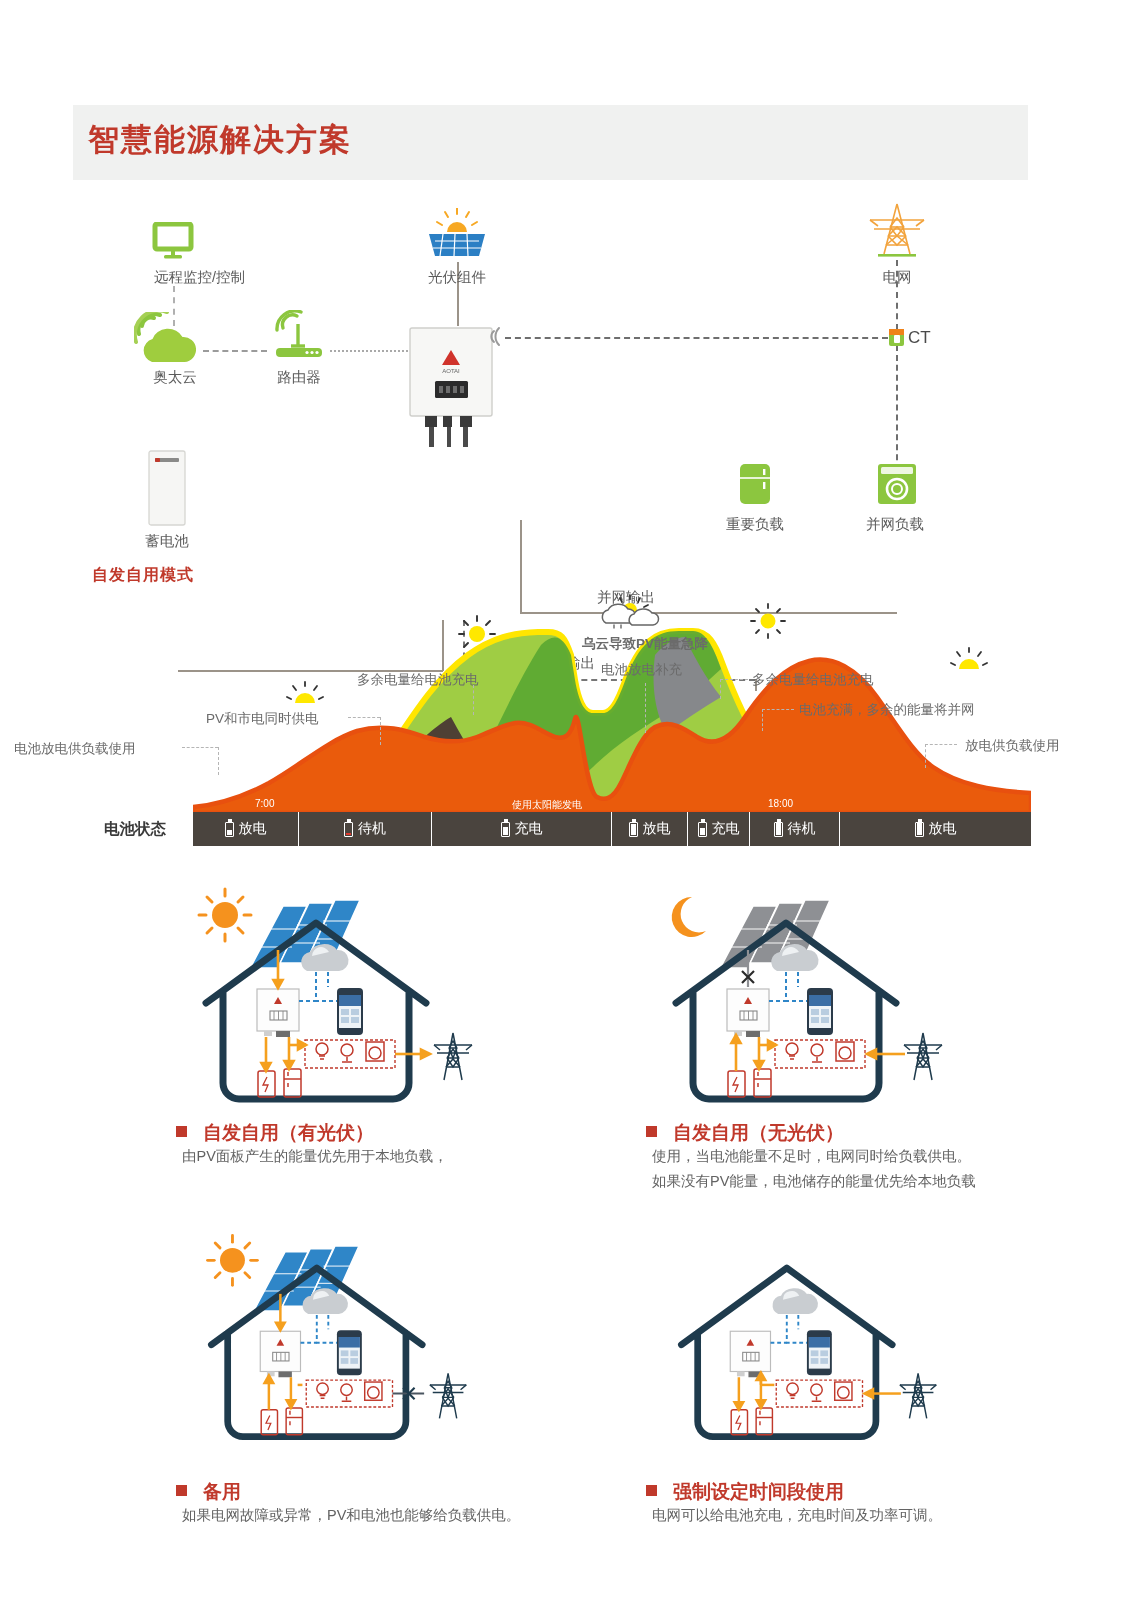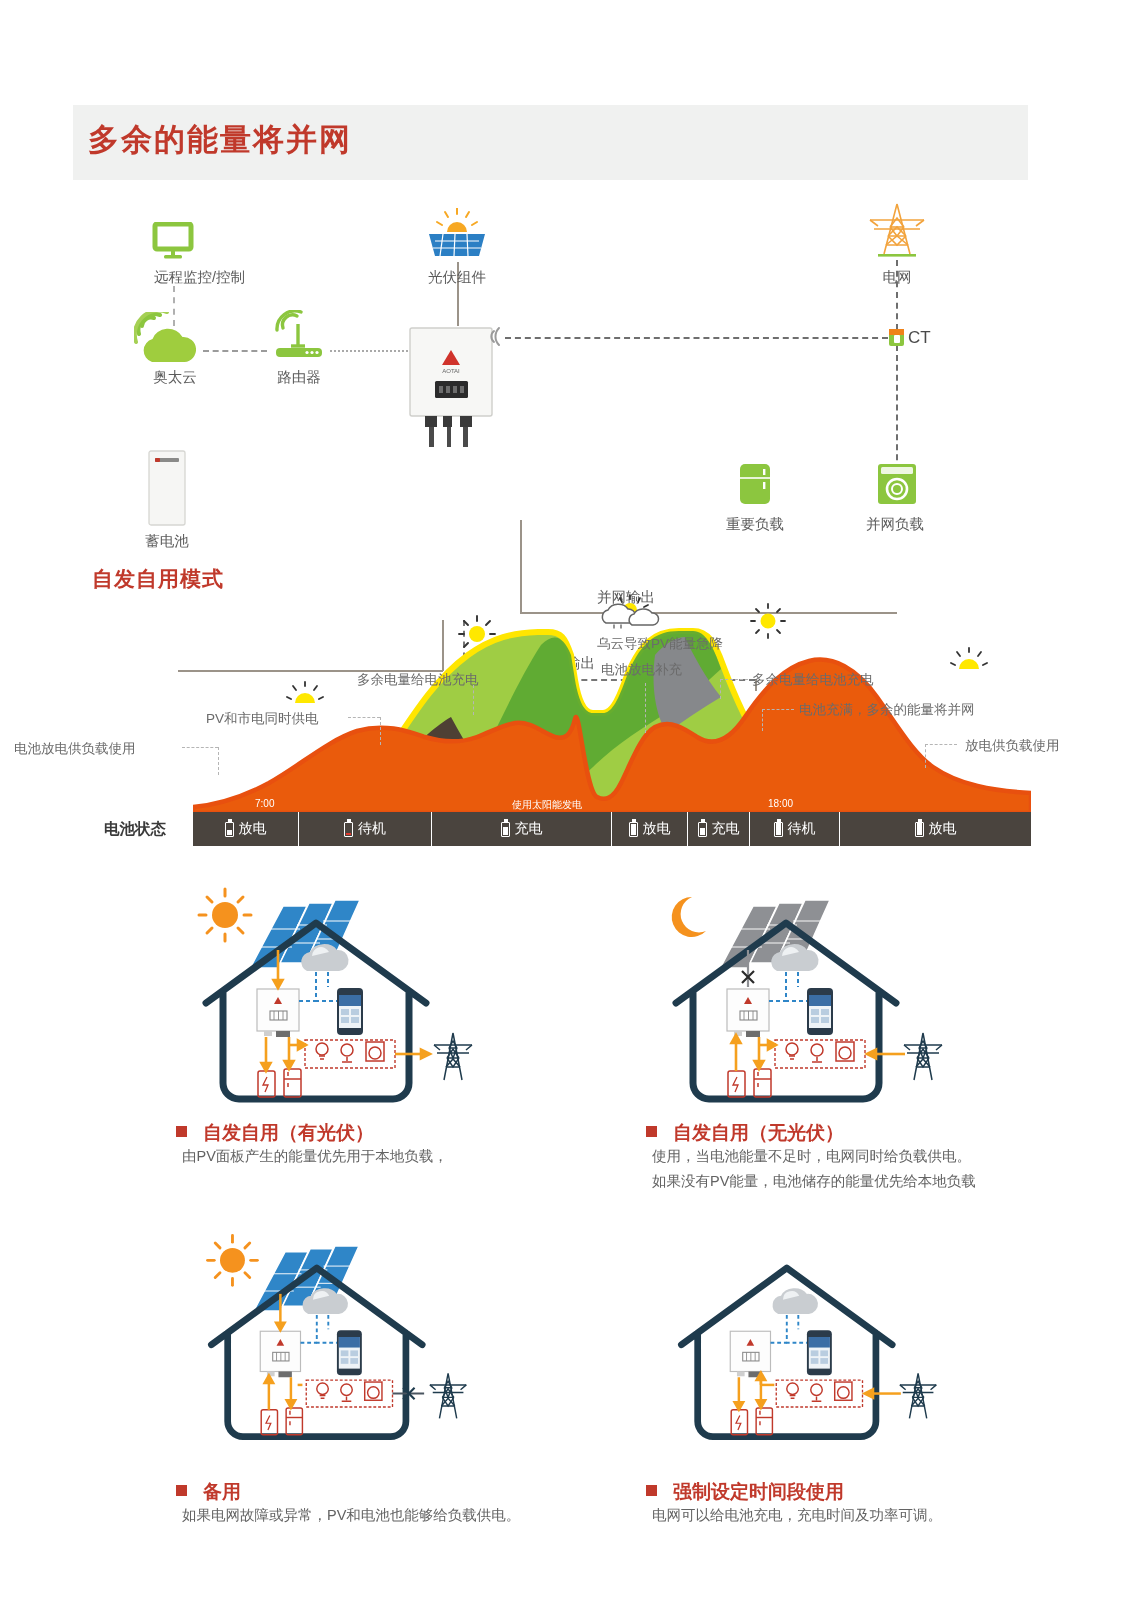--- a/index.html
+++ b/index.html
@@ -42,21 +42,21 @@
     position:absolute; height:0; border-top:2px dashed #7f7f7f;
   }
   .dash-v {
     position:absolute; width:0; border-left:2px dashed #7f7f7f;
   }
   .dot-h { position:absolute; height:0; border-top:2px dotted #9b9389; }
 
   
   .mode-title {
     position:absolute; left:92px; top:565px;
-    font-size:21px; font-weight:bold; color:#c0392b; letter-spacing:1px;
+    font-size:16px; font-weight:bold; color:#c0392b; letter-spacing:1px;
   }
   .chart-wrap { position:absolute; left:0; top:585px; width:1131px; height:270px; }
   .ann {
     position:absolute; font-size:13.5px; color:#6b6b6b; white-space:nowrap;
   }
   .leader-v { position:absolute; width:0; border-left:1.6px dashed #b5b5b5; }
   .leader-h { position:absolute; height:0; border-top:1.6px dashed #b5b5b5; }
 
   .statusbar {
     position:absolute; left:193px; top:812px; width:838px; height:34px;
@@ -99,21 +99,21 @@
     position:absolute; font-size:14.5px; color:#636363; line-height:25px;margin-left:32px;
   }
   svg { display:block; }
 </style>
 </head>
 <body>
 
 <div class="page">
 
   <div class="banner"></div>
-  <div class="banner-title">多余的能量将并网</div>
+  <div class="banner-title">智慧能源解决方案</div>
 
   <div class="sysdiagram">
 
     <div class="dash-v" style="left:173px; top:96px; height:40px; border-color:#b0b0b0;"></div>
 
     <div class="dash-h" style="left:203px; top:160px; width:64px; border-color:#9b9b9b;"></div>
 
     <div class="dot-h" style="left:330px; top:160px; width:78px; border-color:#a9a9a9;"></div>
 
     <div class="ln ln-v" style="left:457px; top:72px; height:64px;"></div>
@@ -344,21 +344,21 @@
     <div class="leader-h" style="left:182px; top:162px; width:36px;"></div>
     <div class="leader-v" style="left:218px; top:162px; height:28px;"></div>
 
     <div class="ann" style="left:206px; top:125px;">PV和市电同时供电</div>
     <div class="leader-h" style="left:348px; top:132px; width:32px;"></div>
     <div class="leader-v" style="left:380px; top:132px; height:28px;"></div>
 
     <div class="ann" style="left:357px; top:86px;">多余电量给电池充电</div>
     <div class="leader-v" style="left:473px; top:100px; height:30px;"></div>
 
-    <div class="ann" style="left:597px; top:50px;">乌云导致PV能量急降</div>
+    <div class="ann" style="left:582px; top:50px;font-weight:bold;">乌云导致PV能量急降</div>
     <div class="ann" style="left:601px; top:76px;">电池放电补充</div>
     <div class="leader-v" style="left:645px; top:98px; height:50px;"></div>
 
     <div class="ann" style="left:752px; top:86px;">多余电量给电池充电</div>
     <div class="leader-h" style="left:720px; top:94px; width:28px;"></div>
     <div class="leader-v" style="left:720px; top:94px; height:20px;"></div>
 
     <div class="ann" style="left:799px; top:116px;">电池充满，多余的能量将并网</div>
     <div class="leader-h" style="left:762px; top:124px; width:32px;"></div>
     <div class="leader-v" style="left:762px; top:124px; height:22px;"></div>

